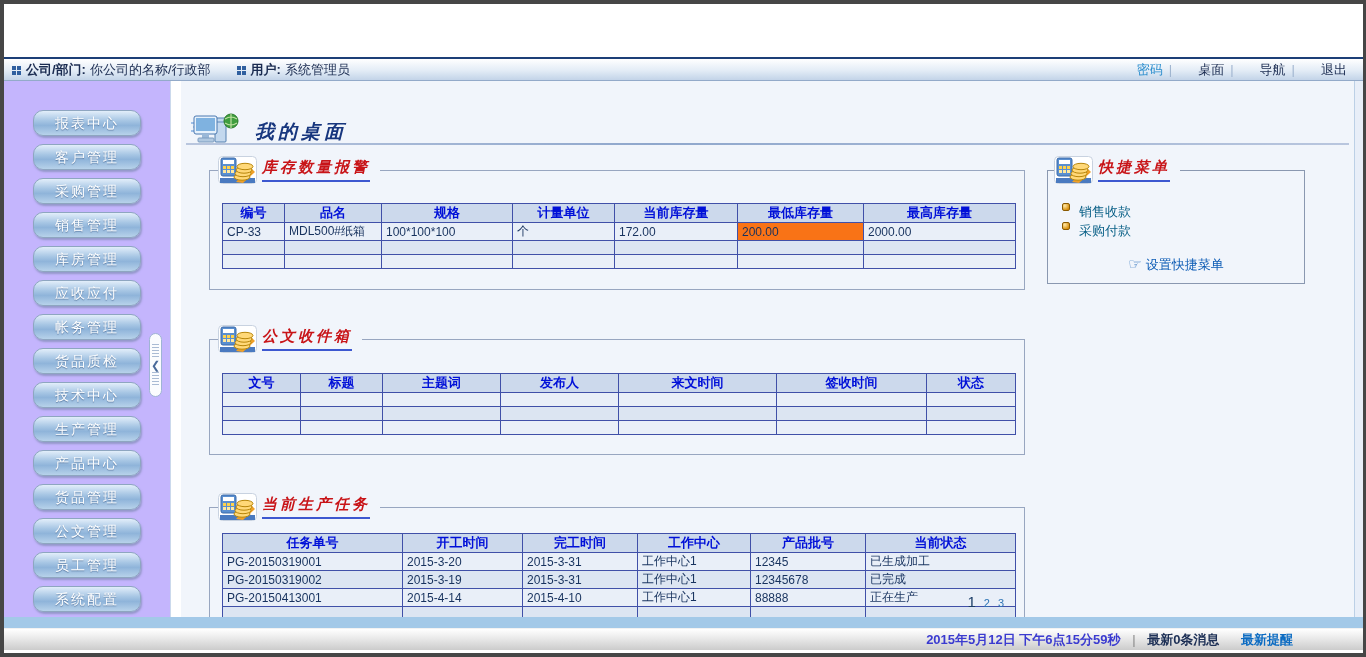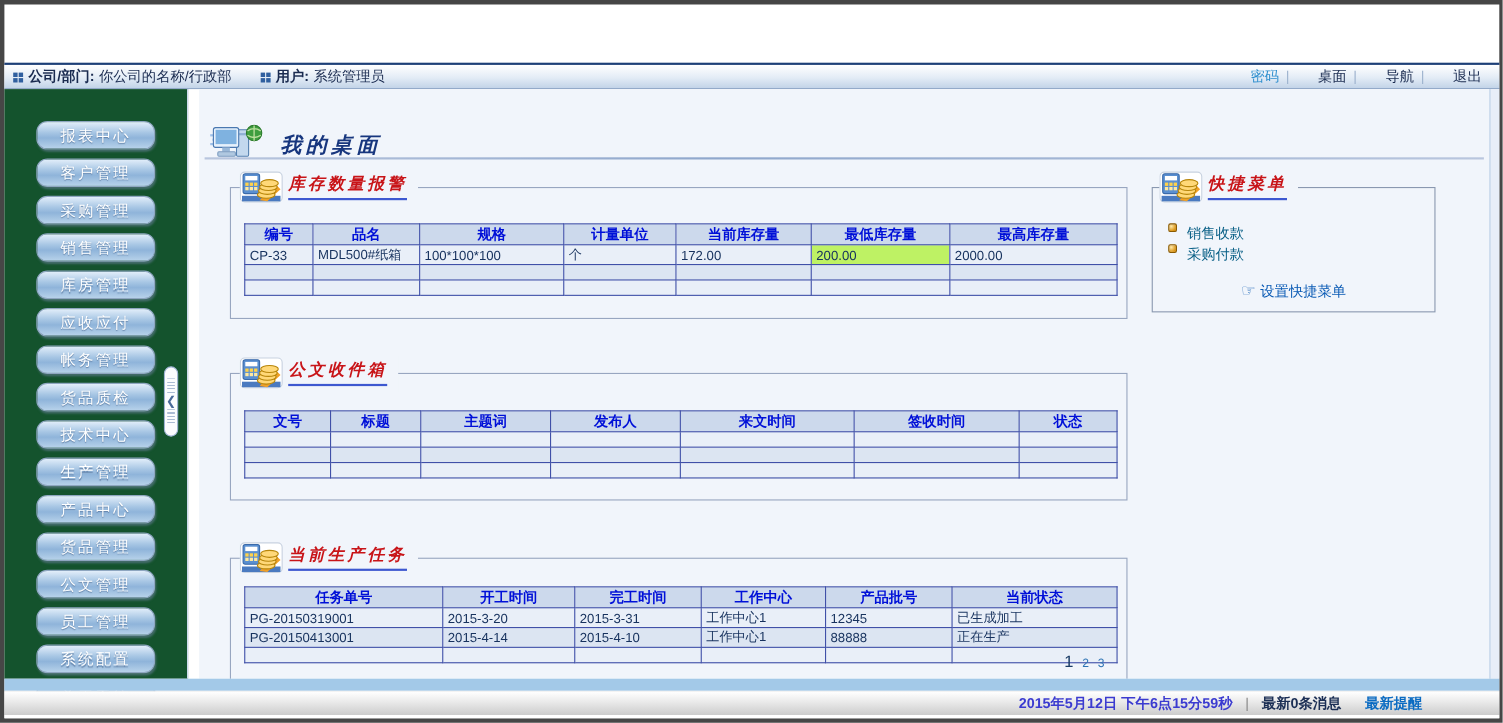--- a/index.html
+++ b/index.html
@@ -36,21 +36,21 @@
   }
   .tb-label{font-weight:bold;margin-right:4px;}
   .tb-value{margin-right:26px;}
   .topbar-right{position:absolute;right:10px;top:0;height:21px;display:flex;align-items:center;}
   .tb-link{color:#1a2b50;cursor:pointer;padding:0 6px;margin-left:20px;}
   .tb-link.accent{color:#2e8fce;}
   .tb-sep{color:#9fb4cf;}
   
   .sidebar{
     position:absolute;left:0;top:77px;width:166px;height:536px;
-    background:#14532d;border-right:1px solid #cbd9ec;
+    background:#c4b5fd;border-right:1px solid #cbd9ec;
   }
   .side-btn{
     width:106px;height:24px;margin:0 auto 8px auto;display:block;
     border:1px solid #8ea6c0;border-radius:10px;cursor:pointer;
     background:linear-gradient(180deg,#e2eefa 0%,#a7c6e4 40%,#8fb4da 60%,#b7d2ea 100%);
     box-shadow:1px 2px 2px rgba(110,130,160,.55);
     color:#ffffff;font-size:14px;letter-spacing:2px;text-align:center;line-height:24px;
     text-shadow:0 1px 1px rgba(70,100,140,.7);
     font-family:"Liberation Sans","DejaVu Sans",sans-serif;
   }
@@ -100,21 +100,21 @@
     background:#e9eff8;border:1px solid #2233cc;}
   table.grid th,table.grid td{
     border:1px solid #4050a8;overflow:hidden;white-space:nowrap;box-sizing:border-box;
   }
   table.grid th{
     height:17px;font-size:13px;font-weight:bold;color:#0010d8;text-align:center;
     background:#ccd9ec;padding:0 2px;
   }
   table.grid td{height:14px;font-size:12px;color:#17325e;padding:0 4px;text-align:left;}
   table.grid tbody tr:nth-child(even){background:#dce5f2;}
-  td.alert-cell{background:#bef264;}
+  td.alert-cell{background:#f97316;}
   
   .q-items{position:absolute;left:14px;top:32px;}
   .q-item{display:flex;align-items:flex-start;height:19px;cursor:pointer;color:#085f86;font-size:13px;}
   .q-bullet{
     width:8px;height:8px;border-radius:2px;margin-right:9px;
     background:radial-gradient(circle at 30% 30%,#ffe9a8,#d89010 75%);
     border:1px solid #8a5a00;box-sizing:border-box;
   }
   .q-settings{
     position:absolute;left:0;right:0;bottom:9px;text-align:center;cursor:pointer;
@@ -445,20 +445,28 @@
         <tbody>
           <tr>
             <td>PG-20150319001</td>
             <td>2015-3-20</td>
             <td>2015-3-31</td>
             <td>工作中心1</td>
             <td>12345</td>
             <td>已生成加工</td>
           </tr>
           <tr>
+            <td>PG-20150319002</td>
+            <td>2015-3-19</td>
+            <td>2015-3-31</td>
+            <td>工作中心1</td>
+            <td>12345678</td>
+            <td>已完成</td>
+          </tr>
+          <tr>
             <td>PG-20150413001</td>
             <td>2015-4-14</td>
             <td>2015-4-10</td>
             <td>工作中心1</td>
             <td>88888</td>
             <td>正在生产</td>
           </tr>
           <tr>
             <td></td>
               <td></td>

